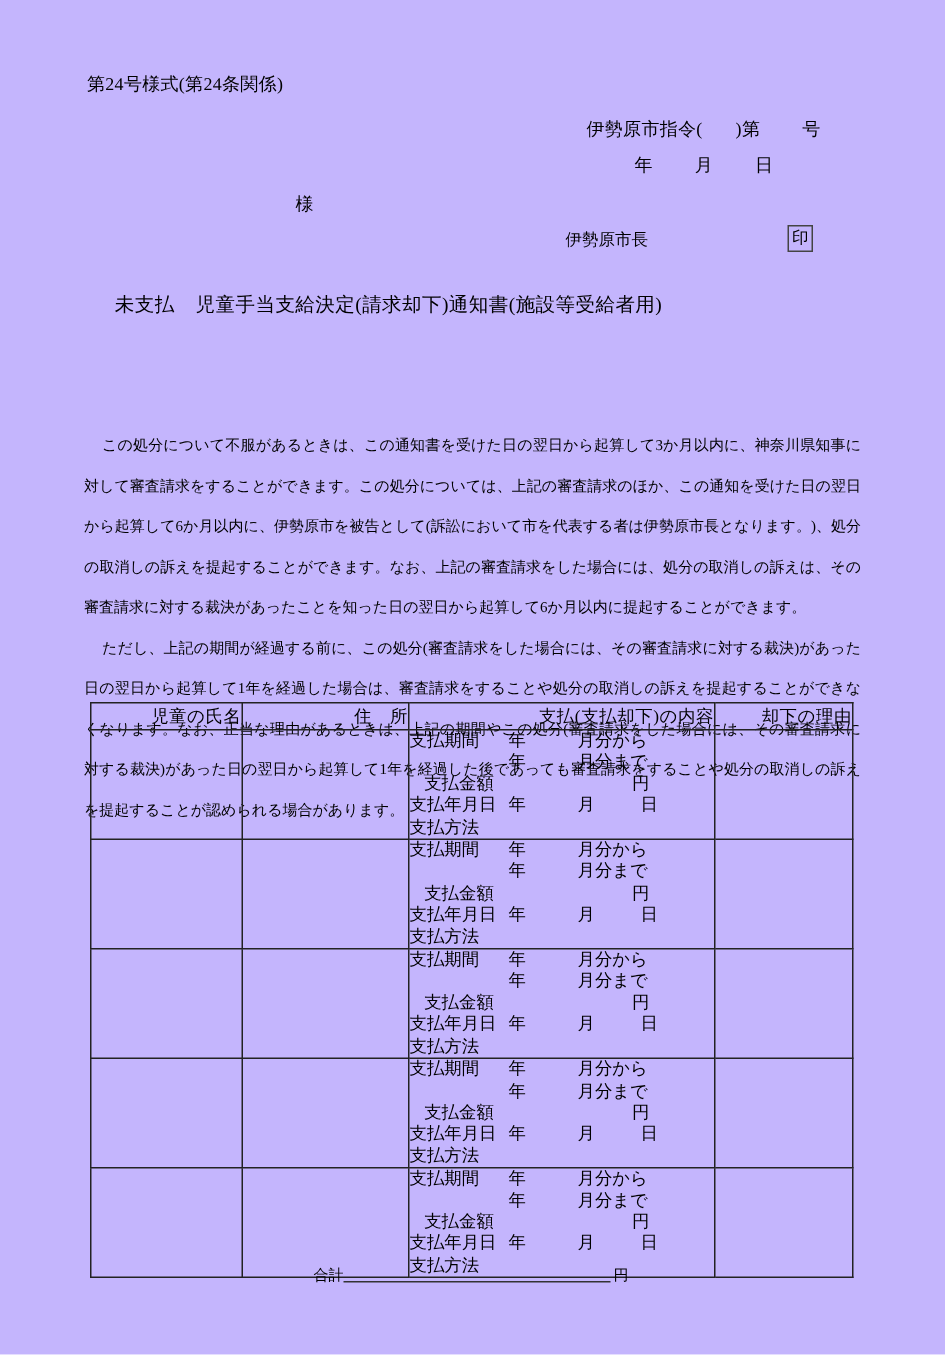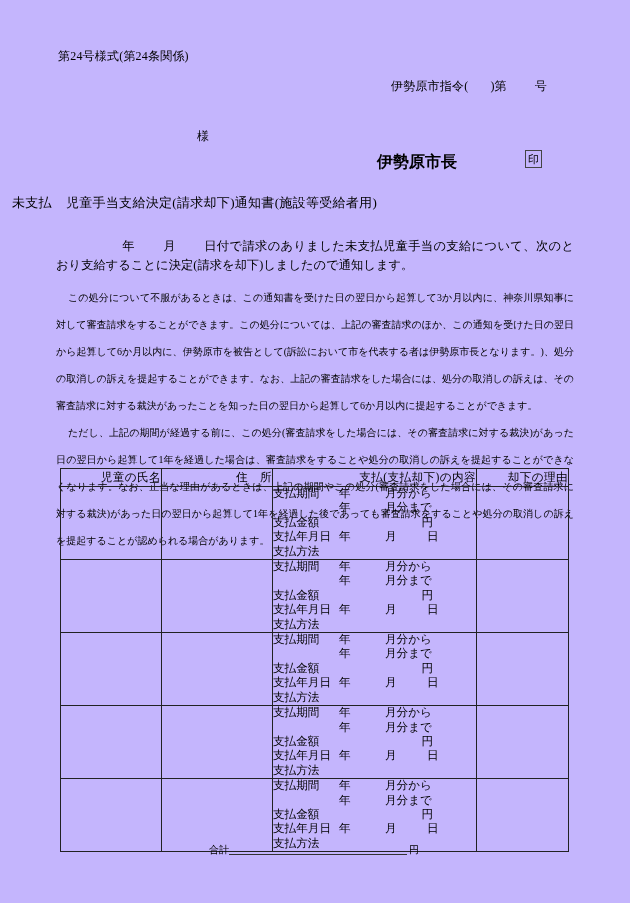--- a/index.html
+++ b/index.html
@@ -51,42 +51,42 @@
   #addressee-line {
     left: 197px;
     top: 128px;
     font-size: 12px;
     white-space: nowrap;
   }
 
   #issuer-line {
     left: 377px;
     top: 152px;
-    font-size: 16px;
-    white-space: nowrap;
-    font-weight: bold;
+    font-size: 11px;
+    white-space: nowrap;
   }
   #seal-box {
     position: absolute;
     left: 525px;
     top: 150px;
     width: 17px;
     height: 18px;
     border: 1px solid #444;
     font-size: 11px;
     line-height: 17px;
     text-align: center;
     box-sizing: border-box;
   }
 
   
   #doc-title {
-    left: 12px;
+    left: 0;
     top: 194px;
     width: 518px;
+    text-align: center;
     font-size: 13px;
     letter-spacing: 0.3px;
     white-space: nowrap;
   }
   #doc-title .sp { display: inline-block; width: 14px; }
 
   
   #intro-para {
     left: 56px;
     top: 237px;
@@ -153,21 +153,21 @@
     display: block;
     white-space: nowrap;
     text-decoration: underline;
   }
   .lbl {
     display: inline-block;
     width: 66px;
   }
   .fld-year  { display: inline-block; width: 46px; text-align: left; }
   .fld-tail  { display: inline-block; }
-  .amount-line .lbl { width: 66px; }
+  .amount-line .lbl { width: 66px; text-align: center; }
   .amount-val {
     display: inline-block;
     width: 112px;
     text-align: right;
     padding-right: 18px;
     box-sizing: border-box;
   }
   .date-line .d-y { display: inline-block; width: 46px; }
   .date-line .d-m { display: inline-block; width: 42px; }
   .date-line .d-d { display: inline-block; width: 30px; }
@@ -192,30 +192,30 @@
 </style>
 </head>
 <body>
 
 <div id="page">
 
   <div class="abs" id="form-number">第24号様式(第24条関係)</div>
 
   <div class="abs" id="issue-block">
     <div id="issue-line-1"><span>伊勢原市指令(</span><span class="gap-s"></span><span>)第</span><span class="gap-m"></span><span>号</span></div>
+    <div id="issue-line-2"><span>年</span><span class="gap-m"></span><span>月</span><span class="gap-m"></span><span>日</span></div>
   </div>
 
   <div class="abs" id="addressee-line"><span>様</span></div>
 
   <div class="abs" id="issuer-line">伊勢原市長</div>
   <div id="seal-box">印</div>
 
   <div class="abs" id="doc-title"><span>未支払</span><span class="sp"></span><span>児童手当支給決定(請求却下)通知書(施設等受給者用)</span></div>
 
-  <div class="abs" id="intro-para"><span class="lead"></span><span>年</span><span class="gap-m"></span><span>月</span><span class="gap-m"></span><span>日付で請求のありました未支払児童手当の支給について、次のとおり支給することに決定(請求を却下)しましたので通知します。</span></div>
 
   <div class="abs" id="notice-block">
     <p>この処分について不服があるときは、この通知書を受けた日の翌日から起算して3か月以内に、神奈川県知事に対して審査請求をすることができます。この処分については、上記の審査請求のほか、この通知を受けた日の翌日から起算して6か月以内に、伊勢原市を被告として(訴訟において市を代表する者は伊勢原市長となります。)、処分の取消しの訴えを提起することができます。なお、上記の審査請求をした場合には、処分の取消しの訴えは、その審査請求に対する裁決があったことを知った日の翌日から起算して6か月以内に提起することができます。</p>
     <p>ただし、上記の期間が経過する前に、この処分(審査請求をした場合には、その審査請求に対する裁決)があった日の翌日から起算して1年を経過した場合は、審査請求をすることや処分の取消しの訴えを提起することができなくなります。なお、正当な理由があるときは、上記の期間やこの処分(審査請求をした場合には、その審査請求に対する裁決)があった日の翌日から起算して1年を経過した後であっても審査請求をすることや処分の取消しの訴えを提起することが認められる場合があります。</p>
   </div>
 
   <table id="payment-table">
     <colgroup>
       <col class="col-name">
         <col class="col-addr">

